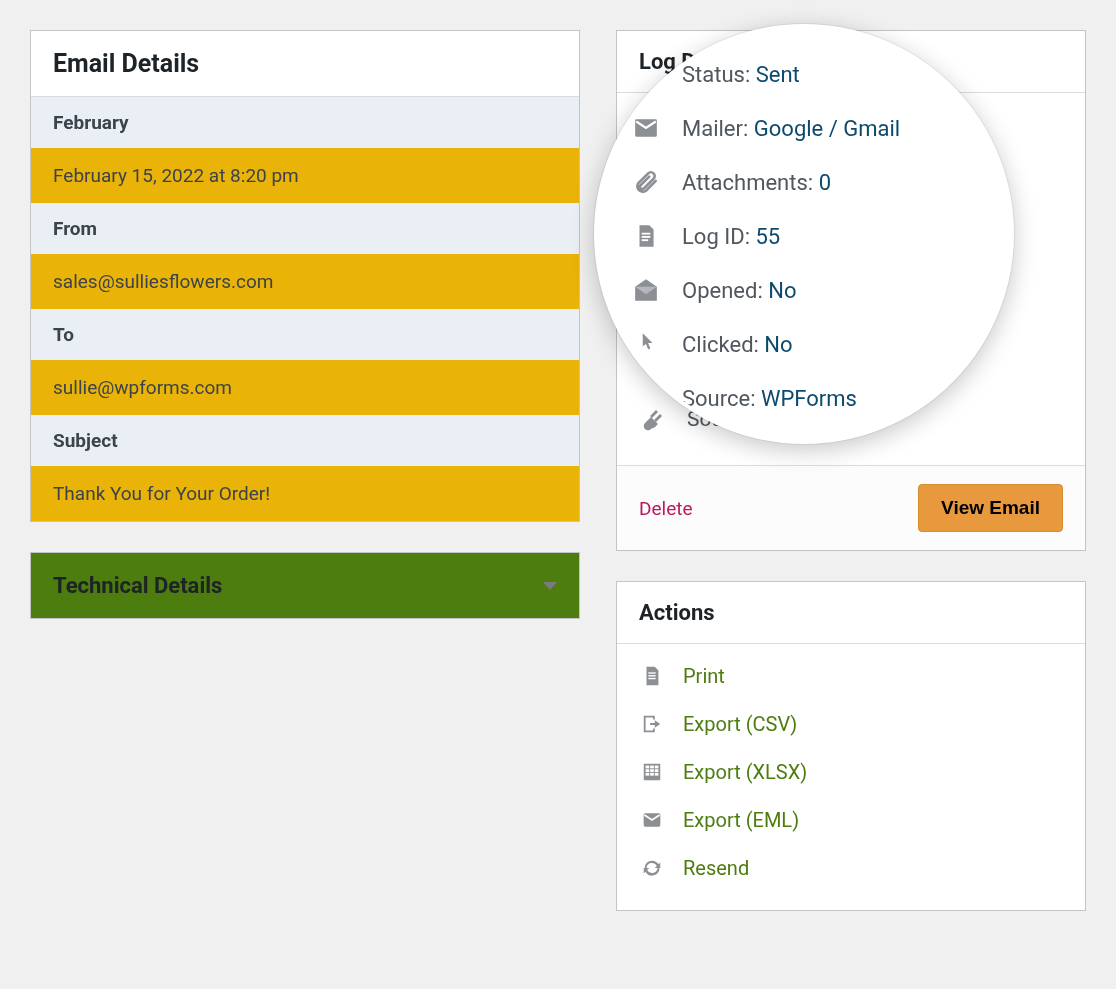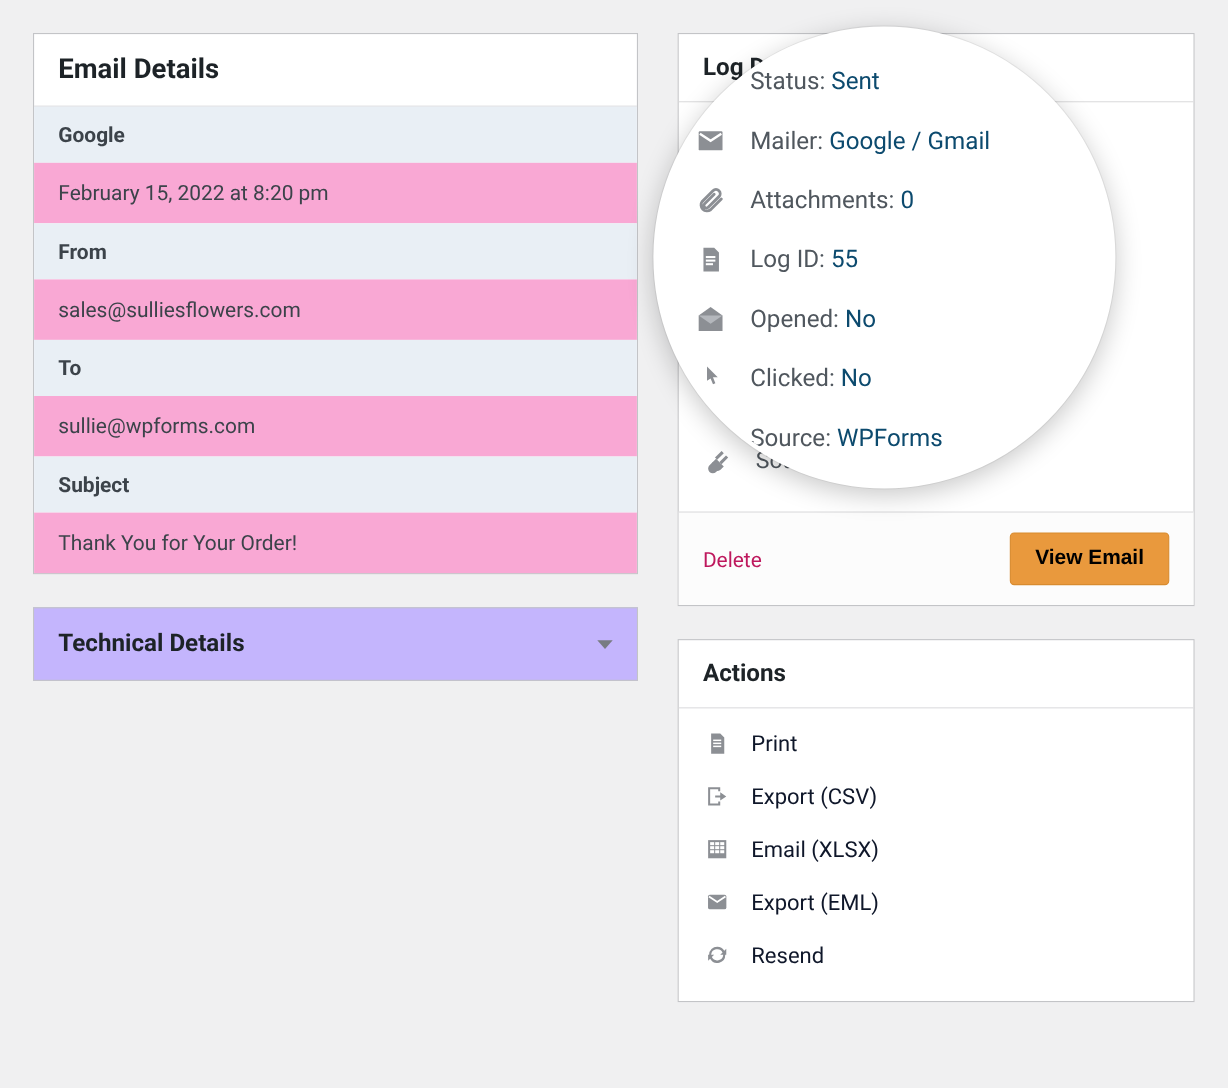--- a/index.html
+++ b/index.html
@@ -35,32 +35,32 @@
     .panel-header.small h2 { font-size: 22px; }
 
     .kv-row-label {
       background: #e9eff5;
       padding: 14px 22px;
       font-weight: 700;
       font-size: 19px;
       color: #3c434a;
     }
     .kv-row-value {
-      background: #f9a8d4;
+      background: #eab308;
       padding: 16px 22px;
       font-size: 19px;
       color: #3c434a;
     }
 
     .collapsible {
       display: flex;
       align-items: center;
       justify-content: space-between;
       padding: 20px 22px;
-      background: #c4b5fd;
+      background: #4d7c0f;
       border: 1px solid #c3c4c7;
       cursor: pointer;
     }
     .collapsible h2 {
       font-size: 22px;
       font-weight: 700;
       color: #1d2327;
     }
     .caret-down {
       width: 0; height: 0;
@@ -118,21 +118,21 @@
     .action-row {
       display: flex;
       align-items: center;
       gap: 18px;
       padding: 12px 0;
       cursor: pointer;
     }
     .action-row .ico { width: 26px; display:flex; justify-content:center; align-items:center; }
     .action-row .ico svg { fill: #8c8f94; }
     .action-row a {
-      color: #0f172a;
+      color: #4d7c0f;
       font-size: 20px;
       text-decoration: none;
     }
 
     
     .magnifier {
       position: absolute;
       top: -6px;
       left: -22px;
       width: 420px;
@@ -153,21 +153,21 @@
 </head>
 <body>
 
 <div class="layout">
   <div class="col-left">
 
     <div class="panel">
       <div class="panel-header">
         <h2>Email Details</h2>
       </div>
-      <div class="kv-row-label">Google</div>
+      <div class="kv-row-label">February</div>
       <div class="kv-row-value">February 15, 2022 at 8:20 pm</div>
       <div class="kv-row-label">From</div>
       <div class="kv-row-value">sales@sulliesflowers.com</div>
       <div class="kv-row-label">To</div>
       <div class="kv-row-value">sullie@wpforms.com</div>
       <div class="kv-row-label">Subject</div>
       <div class="kv-row-value">Thank You for Your Order!</div>
     </div>
 
     <div class="collapsible">
@@ -296,21 +296,21 @@
                 <rect x="10" y="5" width="4" height="3" fill="#fff"></rect>
                 <rect x="15" y="5" width="4" height="3" fill="#fff"></rect>
                 <rect x="5" y="9" width="4" height="3" fill="#fff"></rect>
                 <rect x="10" y="9" width="4" height="3" fill="#fff"></rect>
                 <rect x="15" y="9" width="4" height="3" fill="#fff"></rect>
                 <rect x="5" y="13" width="4" height="3" fill="#fff"></rect>
                 <rect x="10" y="13" width="4" height="3" fill="#fff"></rect>
                 <rect x="15" y="13" width="4" height="3" fill="#fff"></rect>
               </svg>
           </span>
-          <a>Email (XLSX)</a>
+          <a>Export (XLSX)</a>
         </div>
 
         <div class="action-row">
           <span class="ico">
             <svg viewBox="0 0 24 24" width="24" height="20">
                 <rect x="2" y="4" width="20" height="16" rx="2" fill="#8c8f94"></rect>
                 <path d="M3 6l9 6 9-6" fill="none" stroke="#fff" stroke-width="2"></path>
               </svg>
           </span>
           <a>Export (EML)</a>

